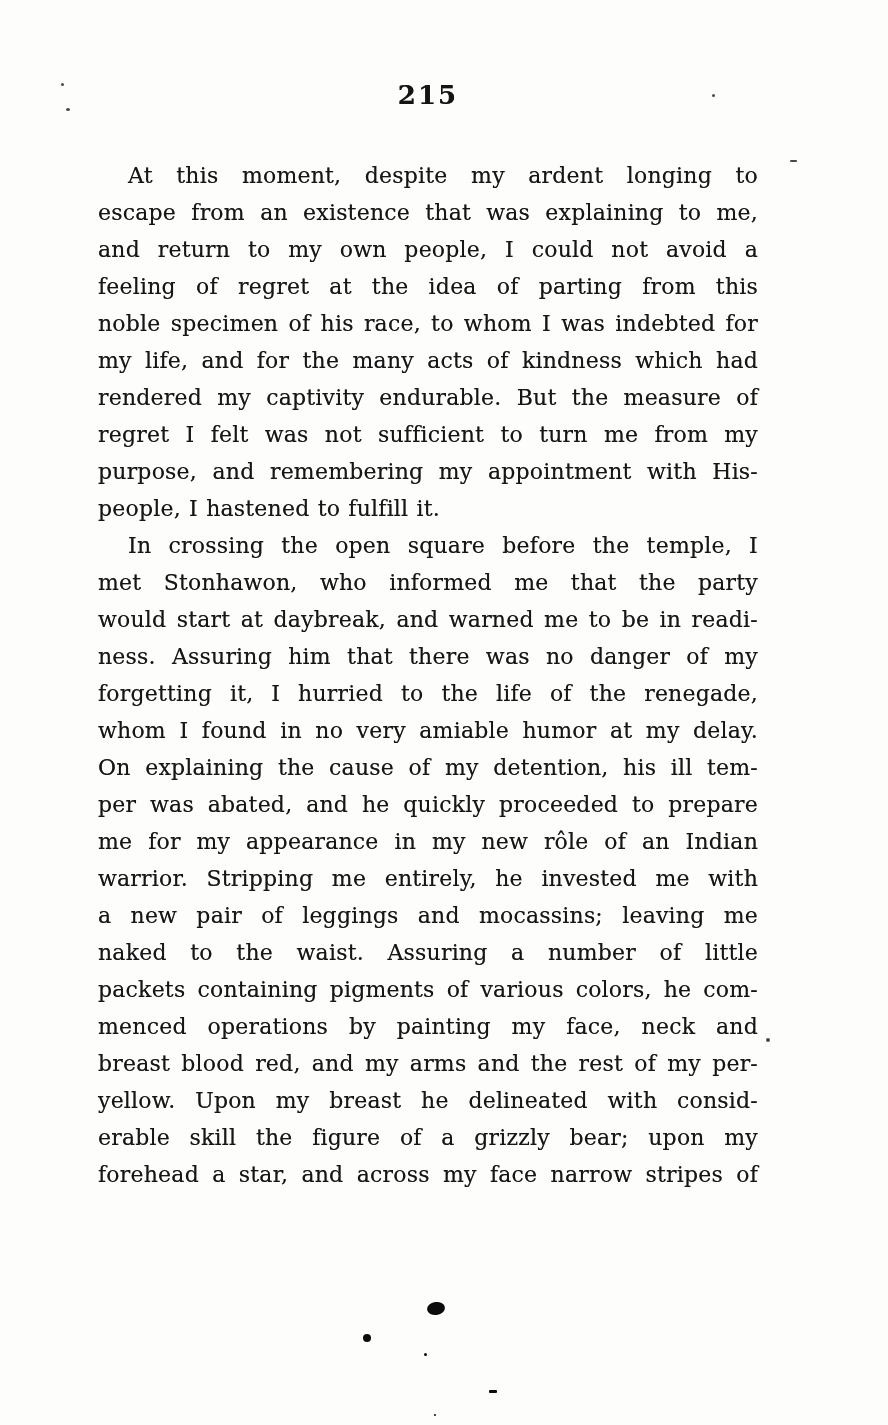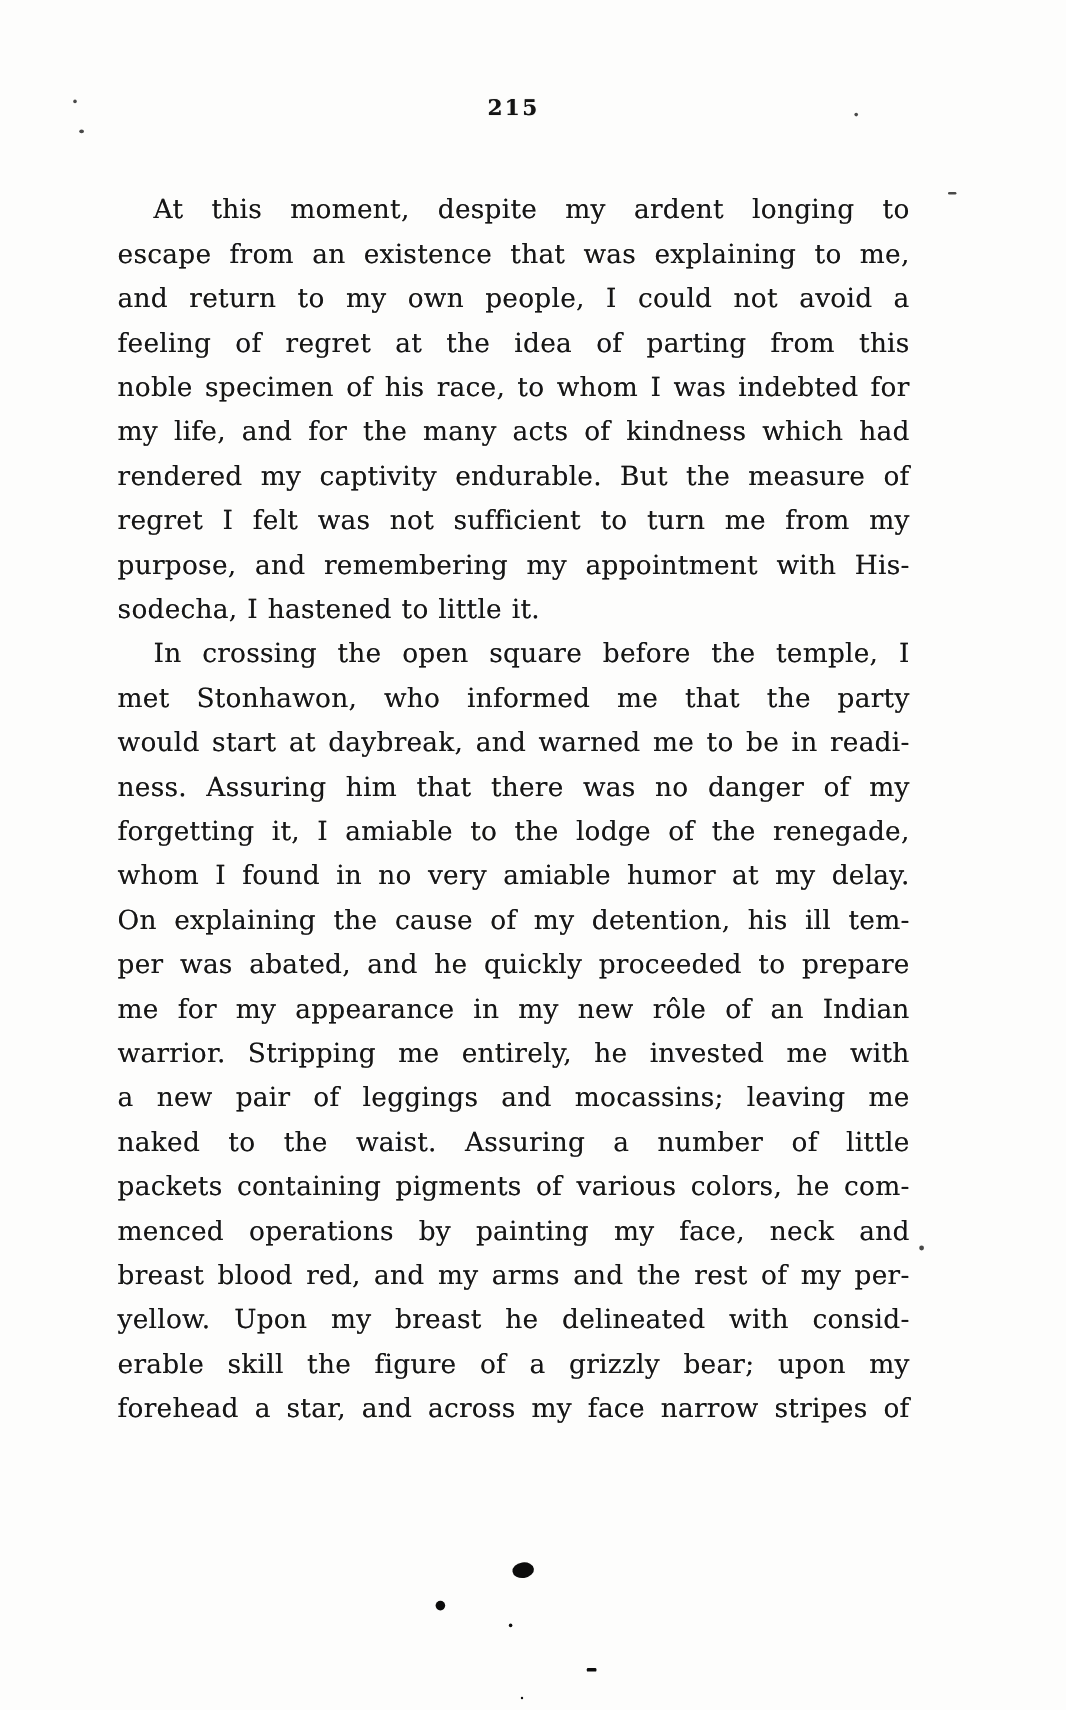--- a/index.html
+++ b/index.html
@@ -17,21 +17,21 @@
   .page {
     position: absolute;
     inset: 0;
   }
   .page-number {
     position: absolute;
     top: 80px;
     left: 98px;
     width: 660px;
     text-align: center;
-    font-size: 18px;
+    font-size: 26px;
     font-weight: 700;
     letter-spacing: 2px;
     color: #141414;
     text-shadow: 0 0 0.6px rgba(10,10,10,0.6);
   }
   .text-block {
     position: absolute;
     top: 134px;
     left: 98px;
     width: 660px;
@@ -74,28 +74,28 @@
       <div class="paragraph">
         <div class="line indent">At this moment, despite my ardent longing to</div>
         <div class="line">escape from an existence that was explaining to me,</div>
         <div class="line">and return to my own people, I could not avoid a</div>
         <div class="line">feeling of regret at the idea of parting from this</div>
         <div class="line">noble specimen of his race, to whom I was indebted for</div>
         <div class="line">my life, and for the many acts of kindness which had</div>
         <div class="line">rendered my captivity endurable. But the measure of</div>
         <div class="line">regret I felt was not sufficient to turn me from my</div>
         <div class="line">purpose, and remembering my appointment with His-</div>
-        <div class="line short-last">sodecha, I hastened to little it.</div>
+        <div class="line short-last">people, I hastened to fulfill it.</div>
       </div>
       <div class="paragraph">
         <div class="line indent">In crossing the open square before the temple, I</div>
         <div class="line">met Stonhawon, who informed me that the party</div>
         <div class="line">would start at daybreak, and warned me to be in readi-</div>
         <div class="line">ness. Assuring him that there was no danger of my</div>
-        <div class="line">forgetting it, I amiable to the lodge of the renegade,</div>
+        <div class="line">forgetting it, I hurried to the life of the renegade,</div>
         <div class="line">whom I found in no very amiable humor at my delay.</div>
         <div class="line">On explaining the cause of my detention, his ill tem-</div>
         <div class="line">per was abated, and he quickly proceeded to prepare</div>
         <div class="line">me for my appearance in my new rôle of an Indian</div>
         <div class="line">warrior. Stripping me entirely, he invested me with</div>
         <div class="line">a new pair of leggings and mocassins; leaving me</div>
         <div class="line">naked to the waist. Assuring a number of little</div>
         <div class="line">packets containing pigments of various colors, he com-</div>
         <div class="line">menced operations by painting my face, neck and</div>
         <div class="line">breast blood red, and my arms and the rest of my per-</div>

